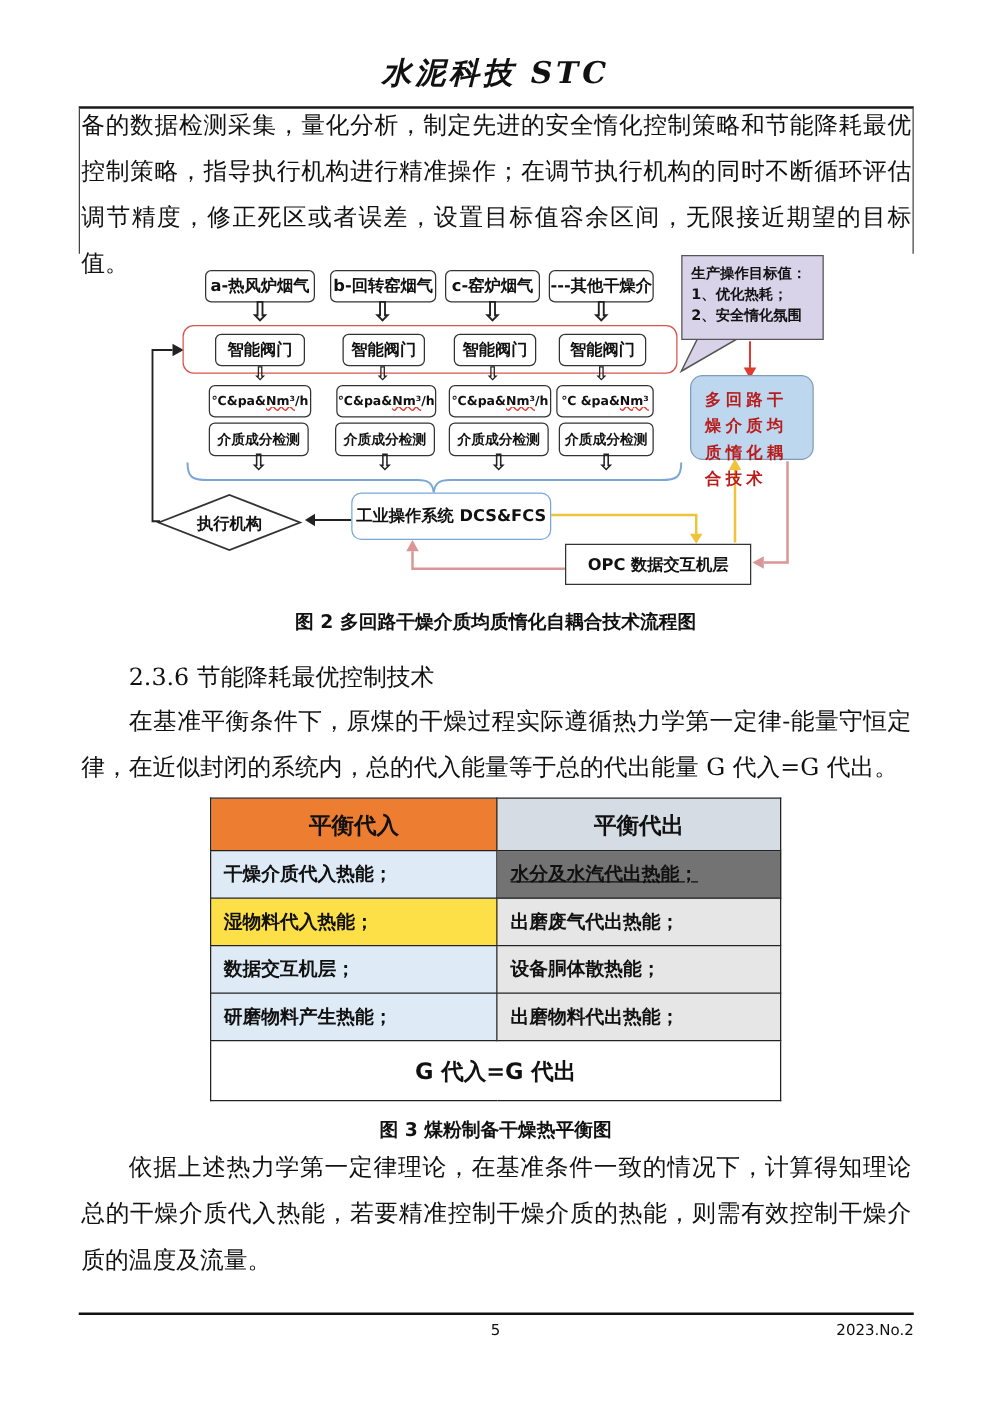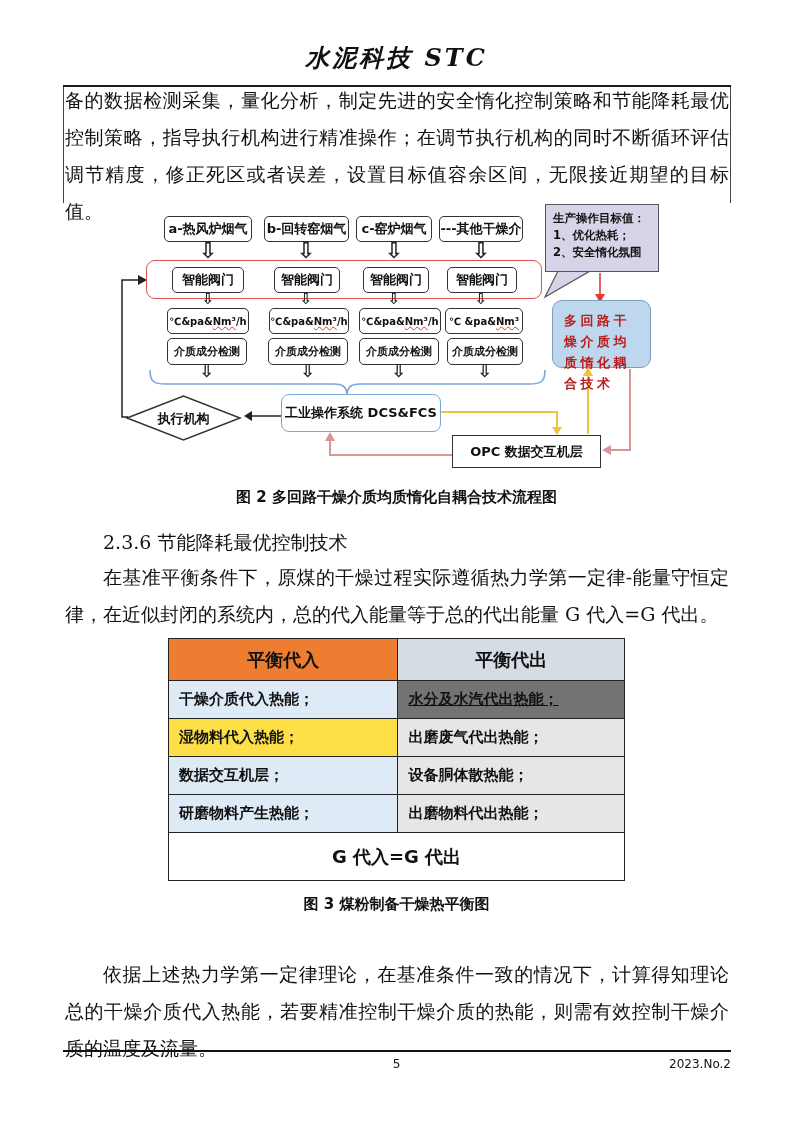--- a/index.html
+++ b/index.html
@@ -215,17 +215,17 @@
     <td class="hb-cell" style="background:#e7e6e6;">出磨物料代出热能；</td>
   </tr>
   <tr>
     <td class="hb-foot" colspan="2">G 代入=G 代出</td>
   </tr>
 </tbody>
   </table>
 
 <div class="abs figcap" style="top:895px;">图 3 煤粉制备干燥热平衡图</div>
 
-<div class="abs para indent" style="top:916px;margin-top:40px;">依据上述热力学第一定律理论，在基准条件一致的情况下，计算得知理论总的干燥介质代入热能，若要精准控制干燥介质的热能，则需有效控制干燥介质的温度及流量。</div>
+<div class="abs para indent" style="top:916px;">依据上述热力学第一定律理论，在基准条件一致的情况下，计算得知理论总的干燥介质代入热能，若要精准控制干燥介质的热能，则需有效控制干燥介质的温度及流量。</div>
 
 <div class="abs rule-bot"></div>
 <div class="abs ftr-page">5</div>
 <div class="abs ftr-issue">2023.No.2</div>
 
 </body></html>

